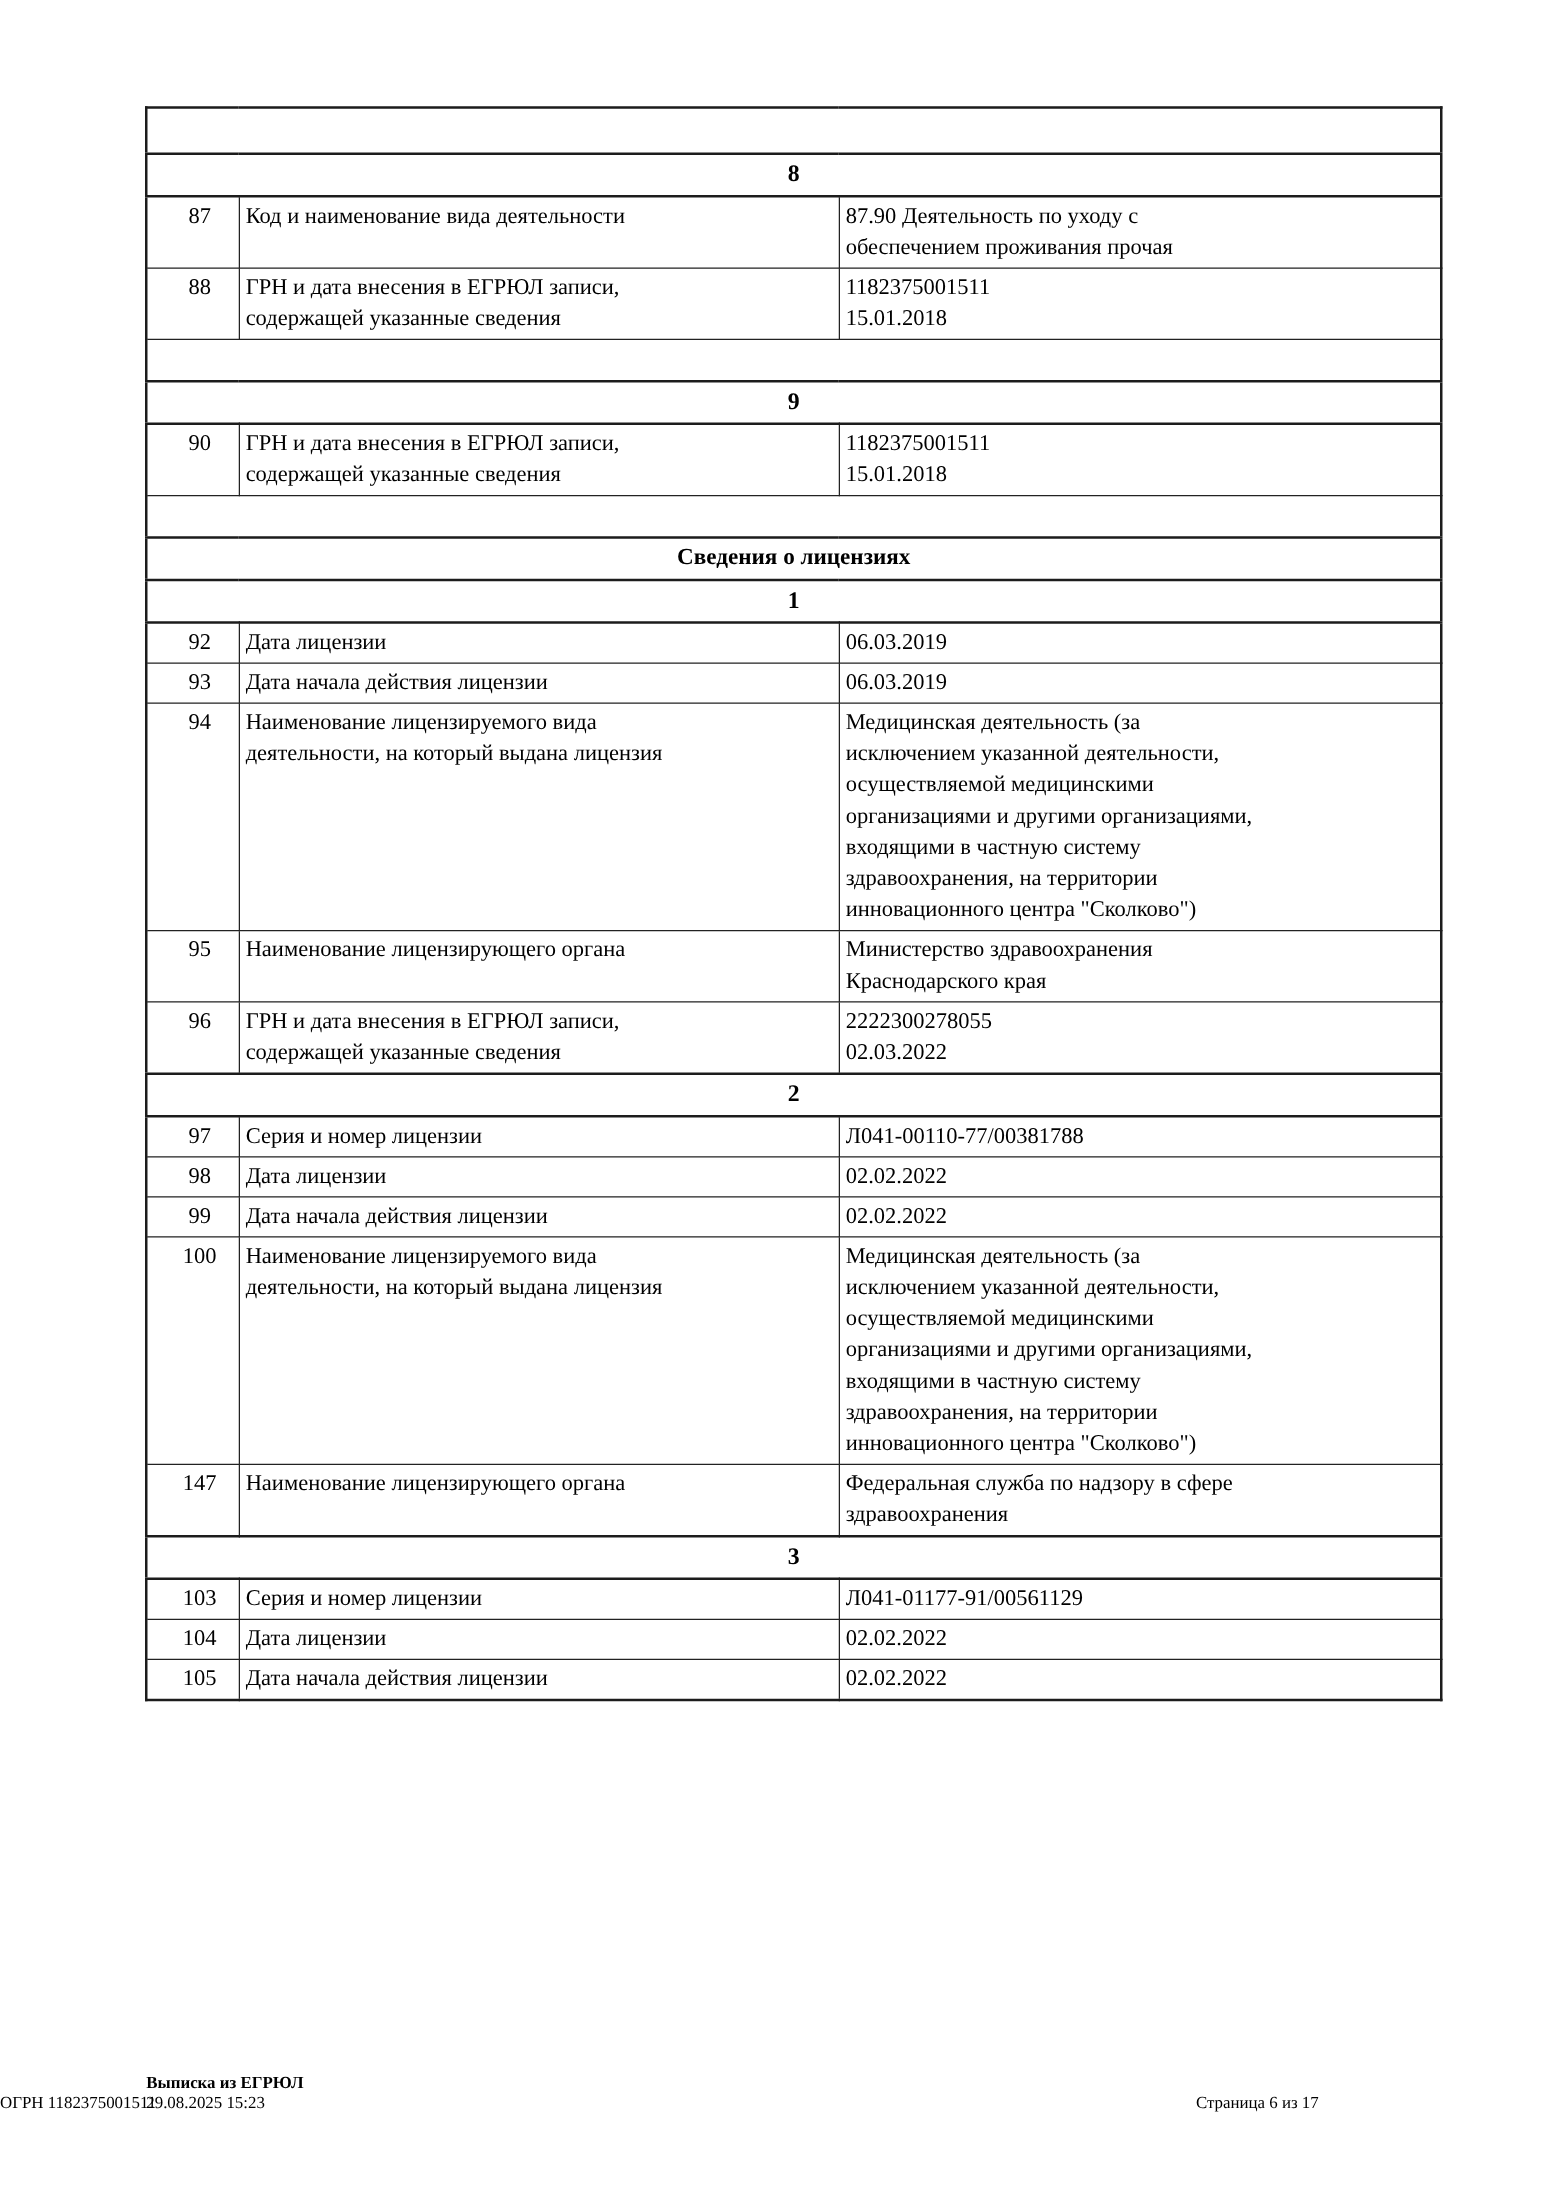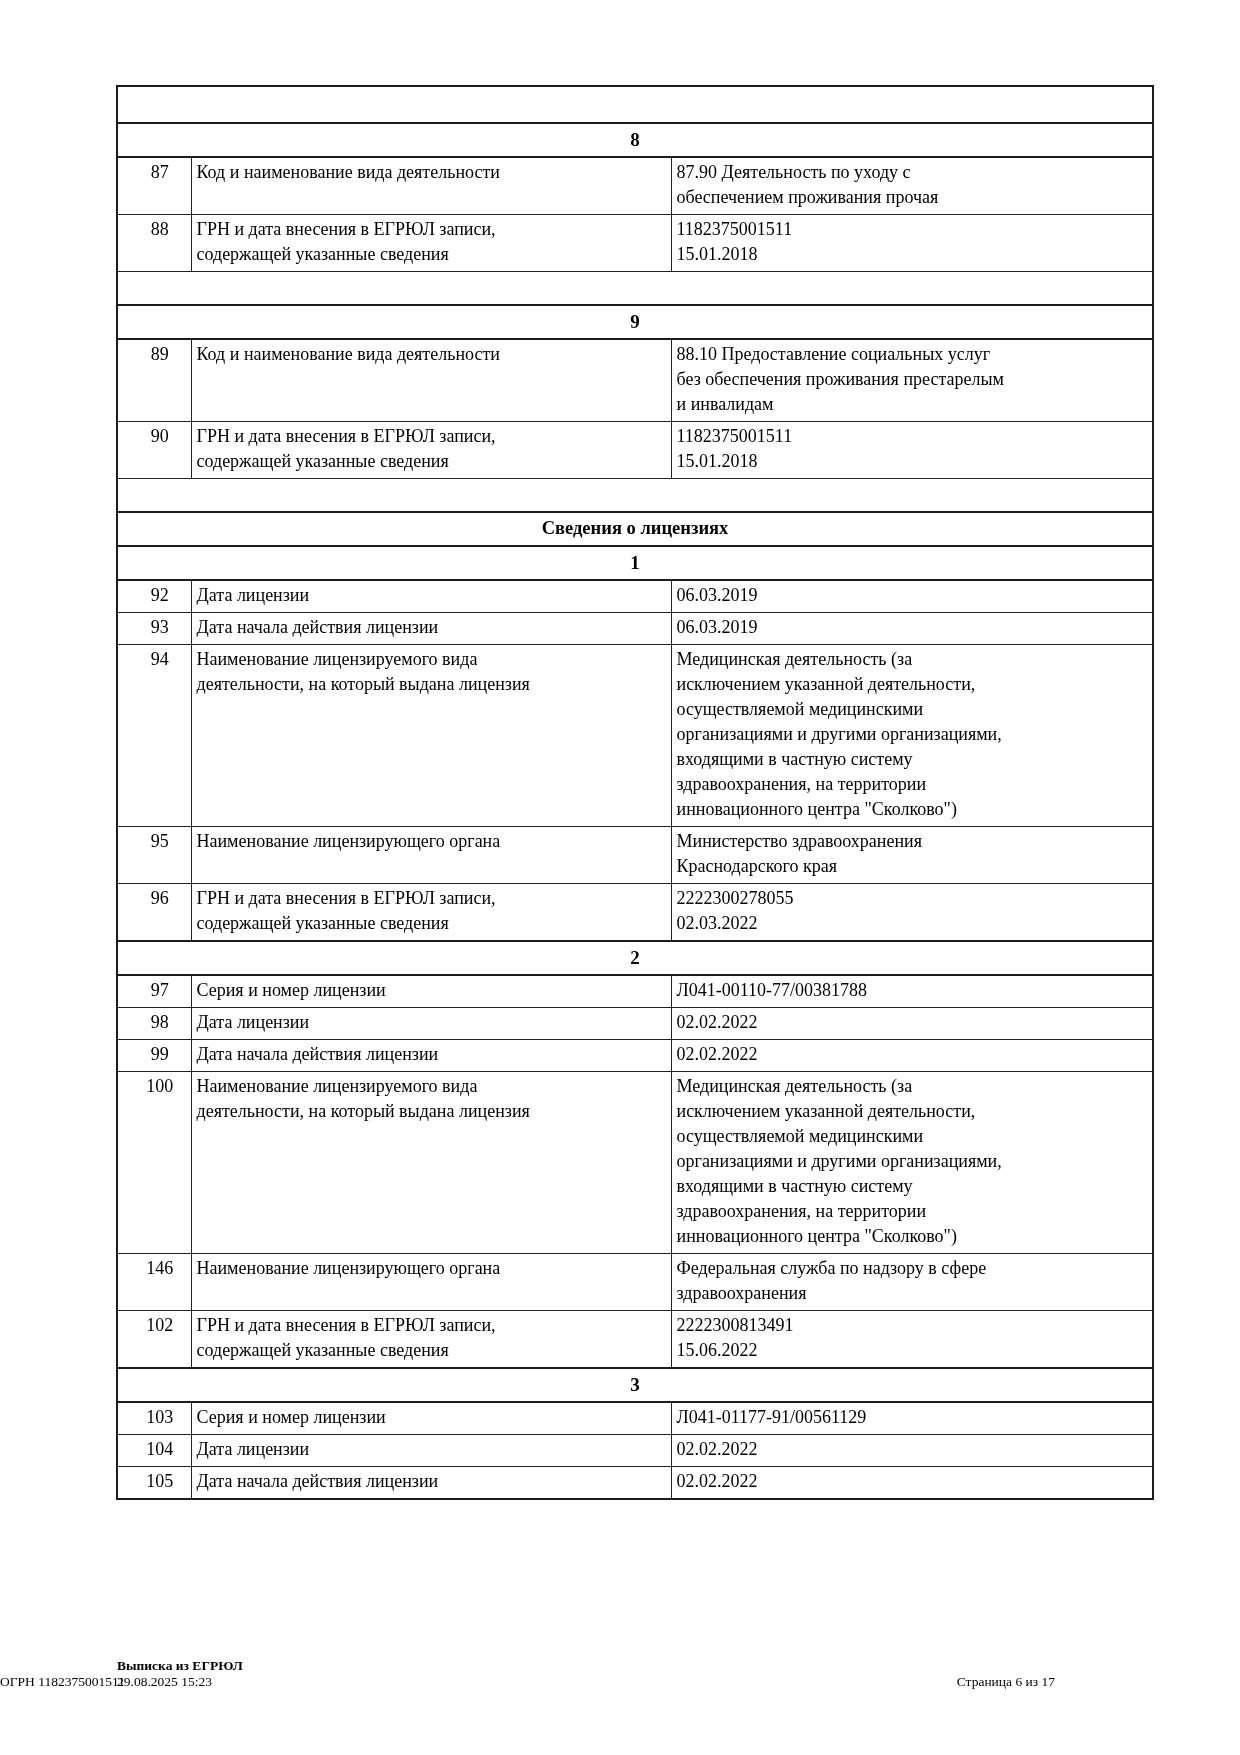--- a/index.html
+++ b/index.html
@@ -87,27 +87,20 @@
       </tr>
 
       <tr class="spacer">
           <td colspan="3"></td>
         </tr>
 
       <tr class="grouphead">
           <td colspan="3">9</td>
         </tr>
       <tr>
-        <td class="num">89</td>
-        <td class="label">Код и наименование вида деятельности</td>
-        <td class="value">88.10 Предоставление социальных услуг
-без обеспечения проживания престарелым
-и инвалидам</td>
-      </tr>
-      <tr>
         <td class="num">90</td>
         <td class="label">ГРН и дата внесения в ЕГРЮЛ записи,
 содержащей указанные сведения</td>
         <td class="value">1182375001511
 15.01.2018</td>
       </tr>
 
       <tr class="spacer">
           <td colspan="3"></td>
         </tr>
@@ -179,31 +172,24 @@
 деятельности, на который выдана лицензия</td>
         <td class="value">Медицинская деятельность (за
 исключением указанной деятельности,
 осуществляемой медицинскими
 организациями и другими организациями,
 входящими в частную систему
 здравоохранения, на территории
 инновационного центра "Сколково")</td>
       </tr>
       <tr>
-        <td class="num">146</td>
+        <td class="num">147</td>
         <td class="label">Наименование лицензирующего органа</td>
         <td class="value">Федеральная служба по надзору в сфере
 здравоохранения</td>
-      </tr>
-      <tr>
-        <td class="num">102</td>
-        <td class="label">ГРН и дата внесения в ЕГРЮЛ записи,
-содержащей указанные сведения</td>
-        <td class="value">2222300813491
-15.06.2022</td>
       </tr>
 
       <tr class="grouphead">
           <td colspan="3">3</td>
         </tr>
       <tr>
         <td class="num">103</td>
         <td class="label">Серия и номер лицензии</td>
         <td class="value">Л041-01177-91/00561129</td>
       </tr>

